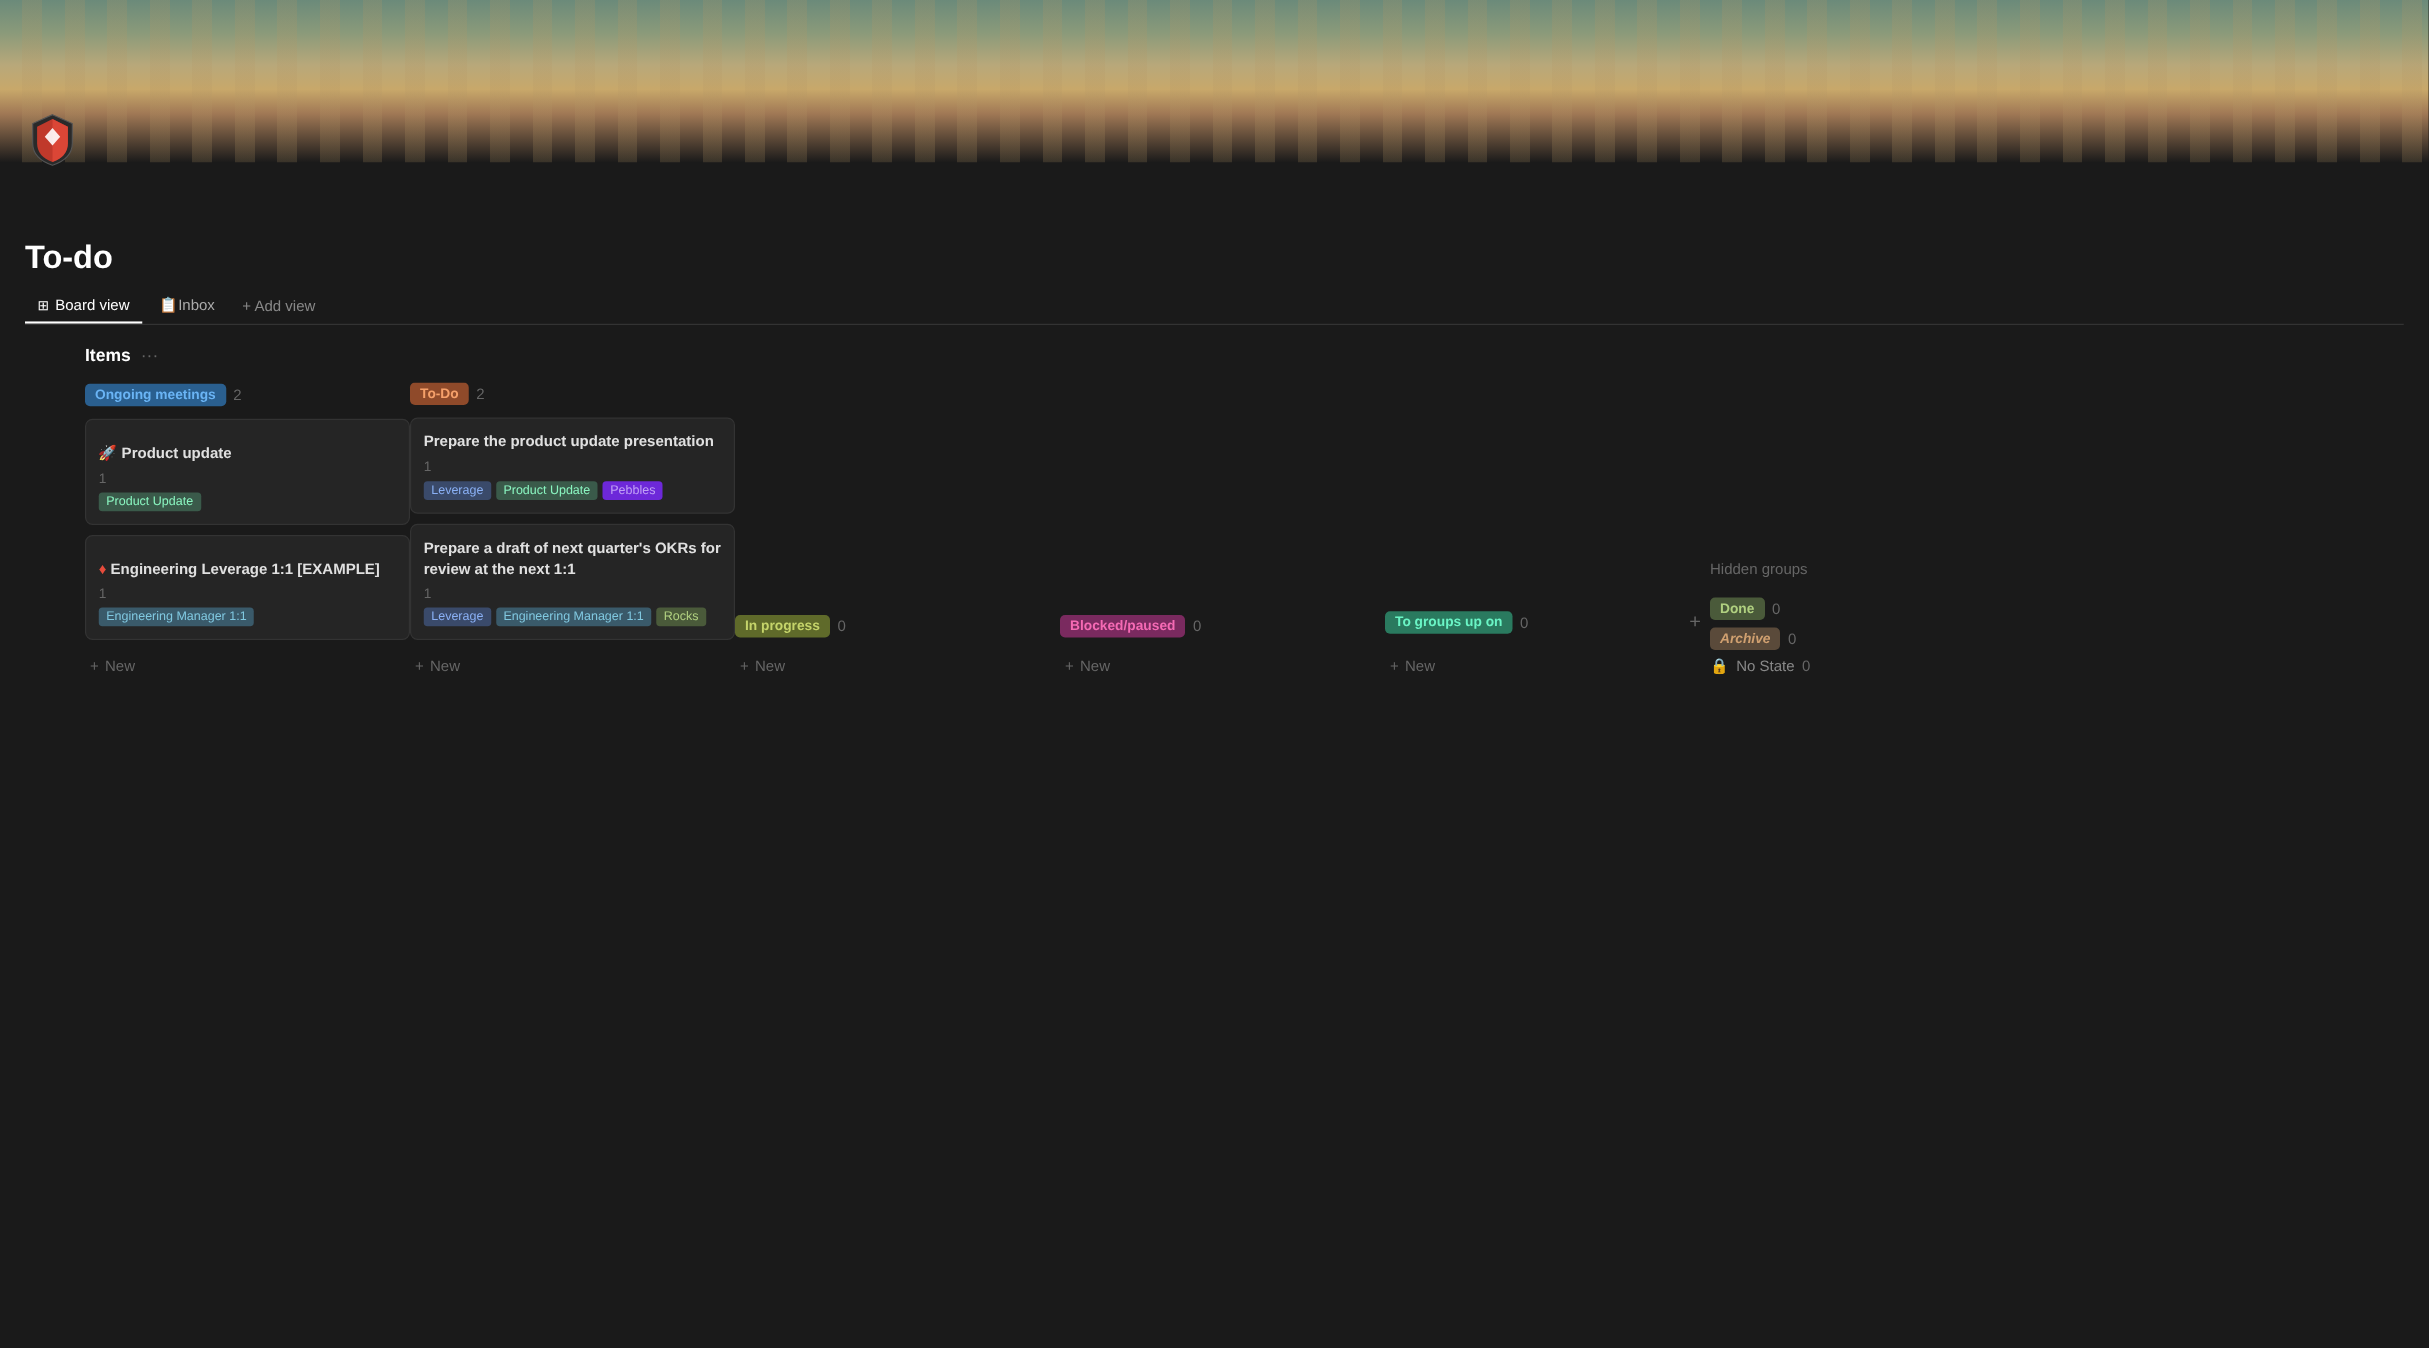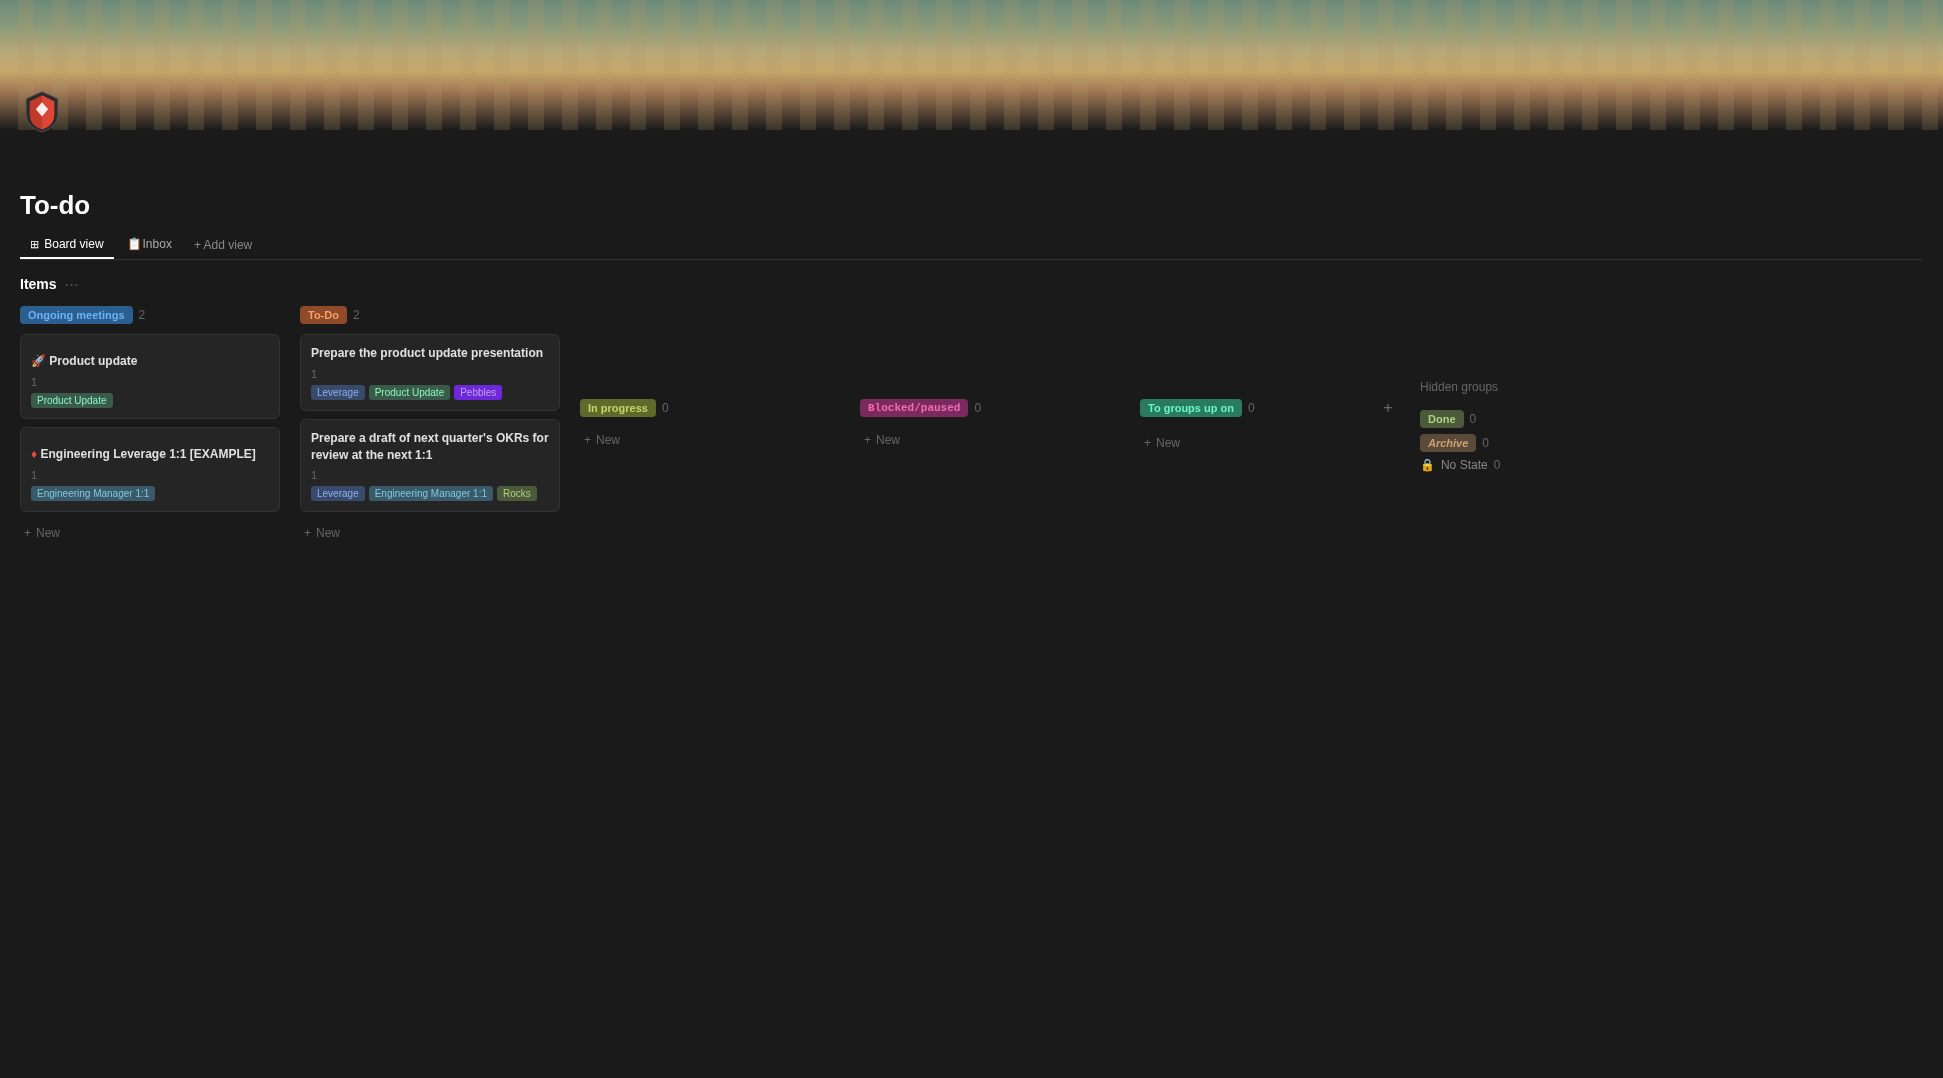--- a/index.html
+++ b/index.html
@@ -77,20 +77,21 @@
       gap: 4px;
       padding: 6px 8px;
       color: #888;
       cursor: pointer;
       font-size: 12px;
       text-align: right;
     }
 
     .content-area {
       padding: 16px 20px;
+      margin-left: 48px;
     }
 
     .section-header {
       display: flex;
       align-items: center;
       gap: 8px;
       margin-bottom: 14px;
     }
     .section-title {
       font-size: 14px;
@@ -98,23 +99,23 @@
       color: #ffffff;
     }
     .section-menu-icon {
       color: #666;
       cursor: pointer;
       font-size: 14px;
     }
 
     .board-container {
       display: flex;
-      gap: 20px;
+      gap: 0;
       overflow-x: auto;
-      align-items: center;
+      align-items: flex-end;
       padding-bottom: 20px;
     }
 
     .board-column {
       min-width: 260px;
       max-width: 260px;
     }
 
     .column-header {
       display: flex;
@@ -125,21 +126,21 @@
 
     .status-badge {
       padding: 3px 8px;
       border-radius: 4px;
       font-size: 11px;
       font-weight: 600;
     }
     .badge-ongoing { background: #2a5f8f; color: #6ab4f5; }
     .badge-todo { background: #8f4a2a; color: #f5a06a; }
     .badge-inprogress { background: #5f6a2a; color: #c5d46a; }
-    .badge-blocked { background: #7a2a5f; color: #f56ab4; font-family: Liberation Mono, monospace; }
+    .badge-blocked { background: #7a2a5f; color: #f56ab4; }
     .badge-followup { background: #2a7a5f; color: #6af5c5; }
 
     .column-count {
       color: #666;
       font-size: 12px;
     }
 
     .card {
       background: #252525;
       border-radius: 6px;

